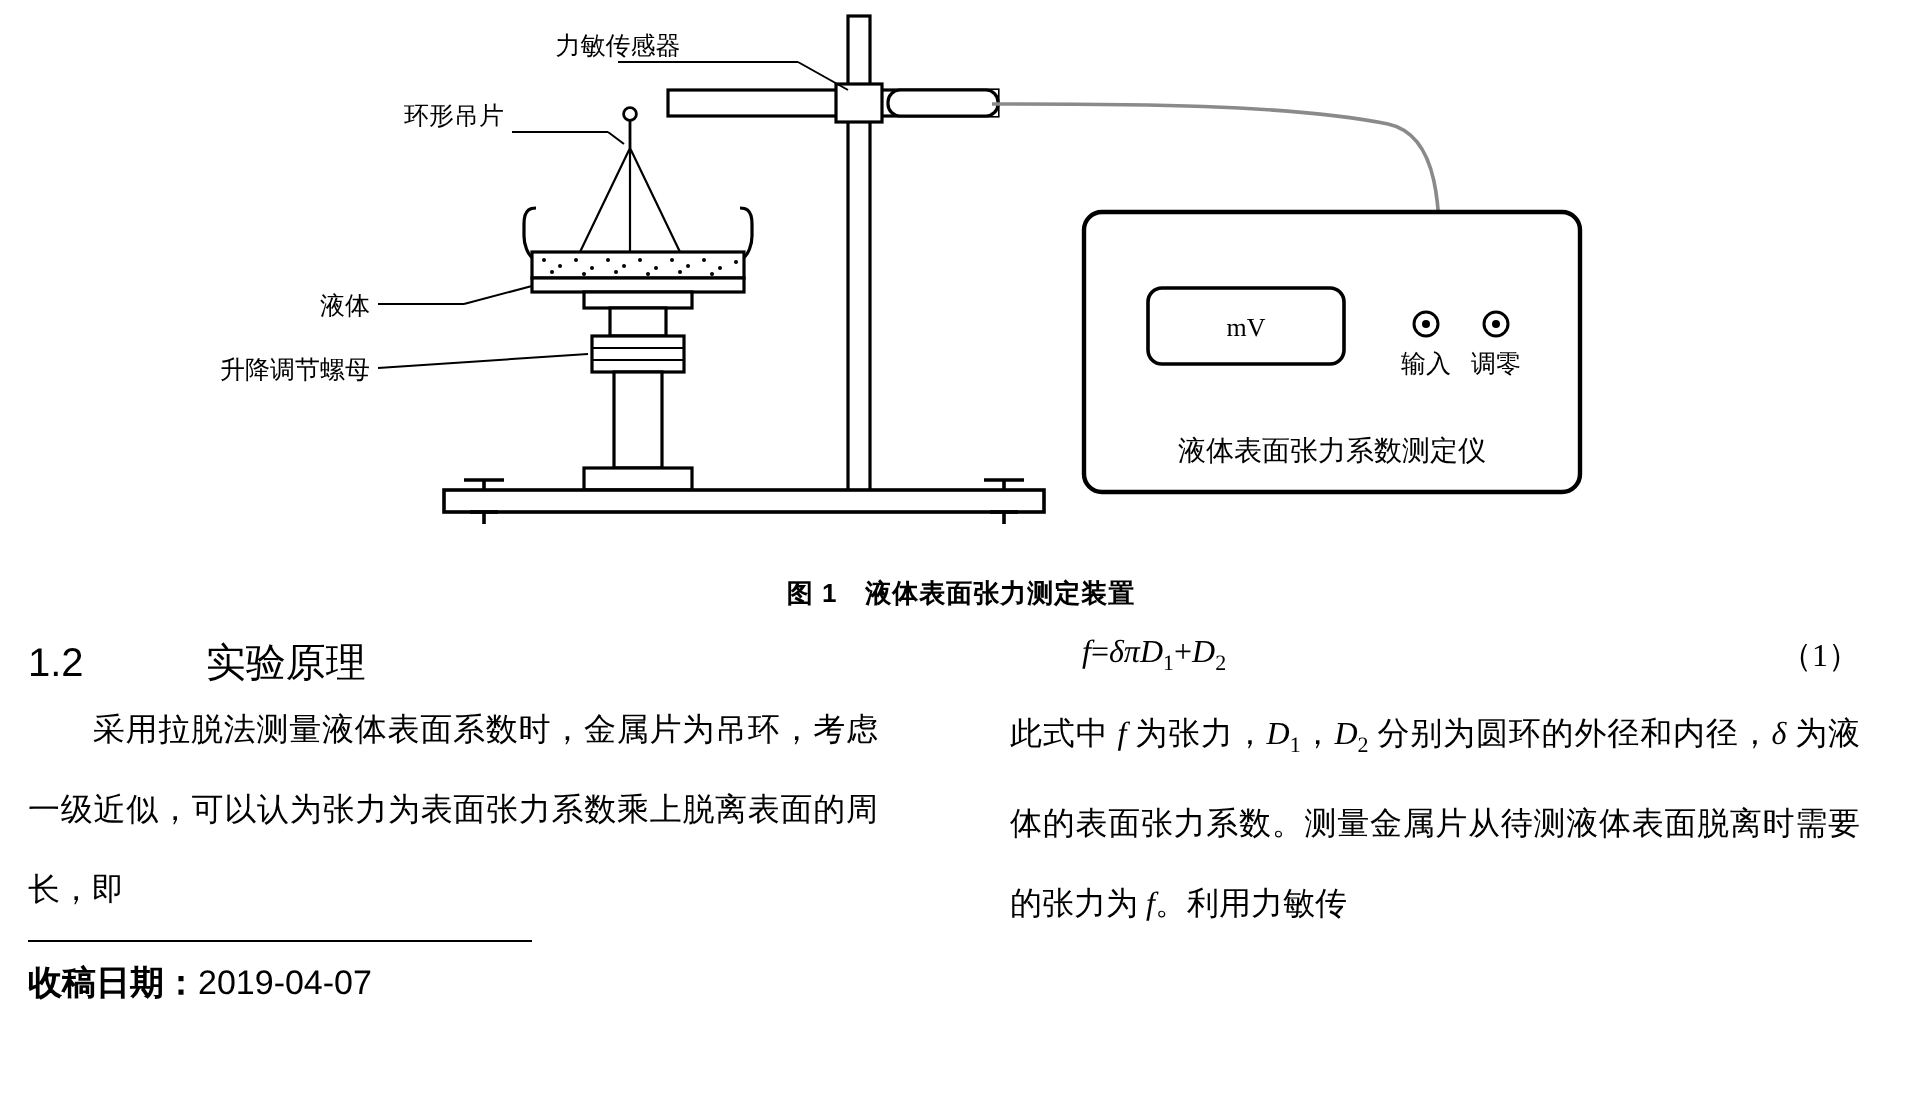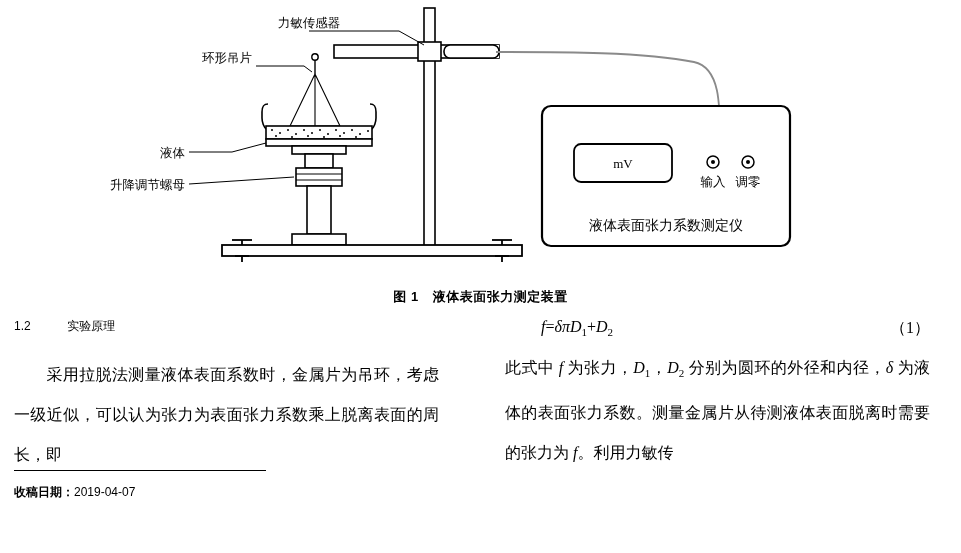--- a/index.html
+++ b/index.html
@@ -55,22 +55,22 @@
   .col {
     position: absolute;
     top: 0;
     width: 425px;
   }
   .col-left { left: 14px; }
   .col-right { left: 505px; }
 
   .sec-head {
     font-family: "Liberation Sans", sans-serif;
-    font-size: 12px;
-    margin-bottom: 20px;
+    font-size: 20px;
+    margin-bottom: 1px;
     white-space: pre;
   }
   .body-text {
     font-size: 16px;
     line-height: 40px;
     text-align: justify;
     text-justify: inter-ideograph;
   }
   .indent { display: inline-block; width: 32px; }
 
@@ -110,21 +110,21 @@
     width: 420px;
   }
   .foot-rule {
     width: 252px;
     height: 1px;
     background: #000;
     margin-bottom: 10px;
   }
   .foot-line {
     font-family: "Liberation Sans", sans-serif;
-    font-size: 12px;
+    font-size: 17px;
     line-height: 22px;
     white-space: nowrap;
   }
   .foot-line .lbl { font-weight: bold; }
 
   
   .fig-label {
     font-family: "Liberation Sans", sans-serif;
     font-size: 12.5px;
     fill: #000;

